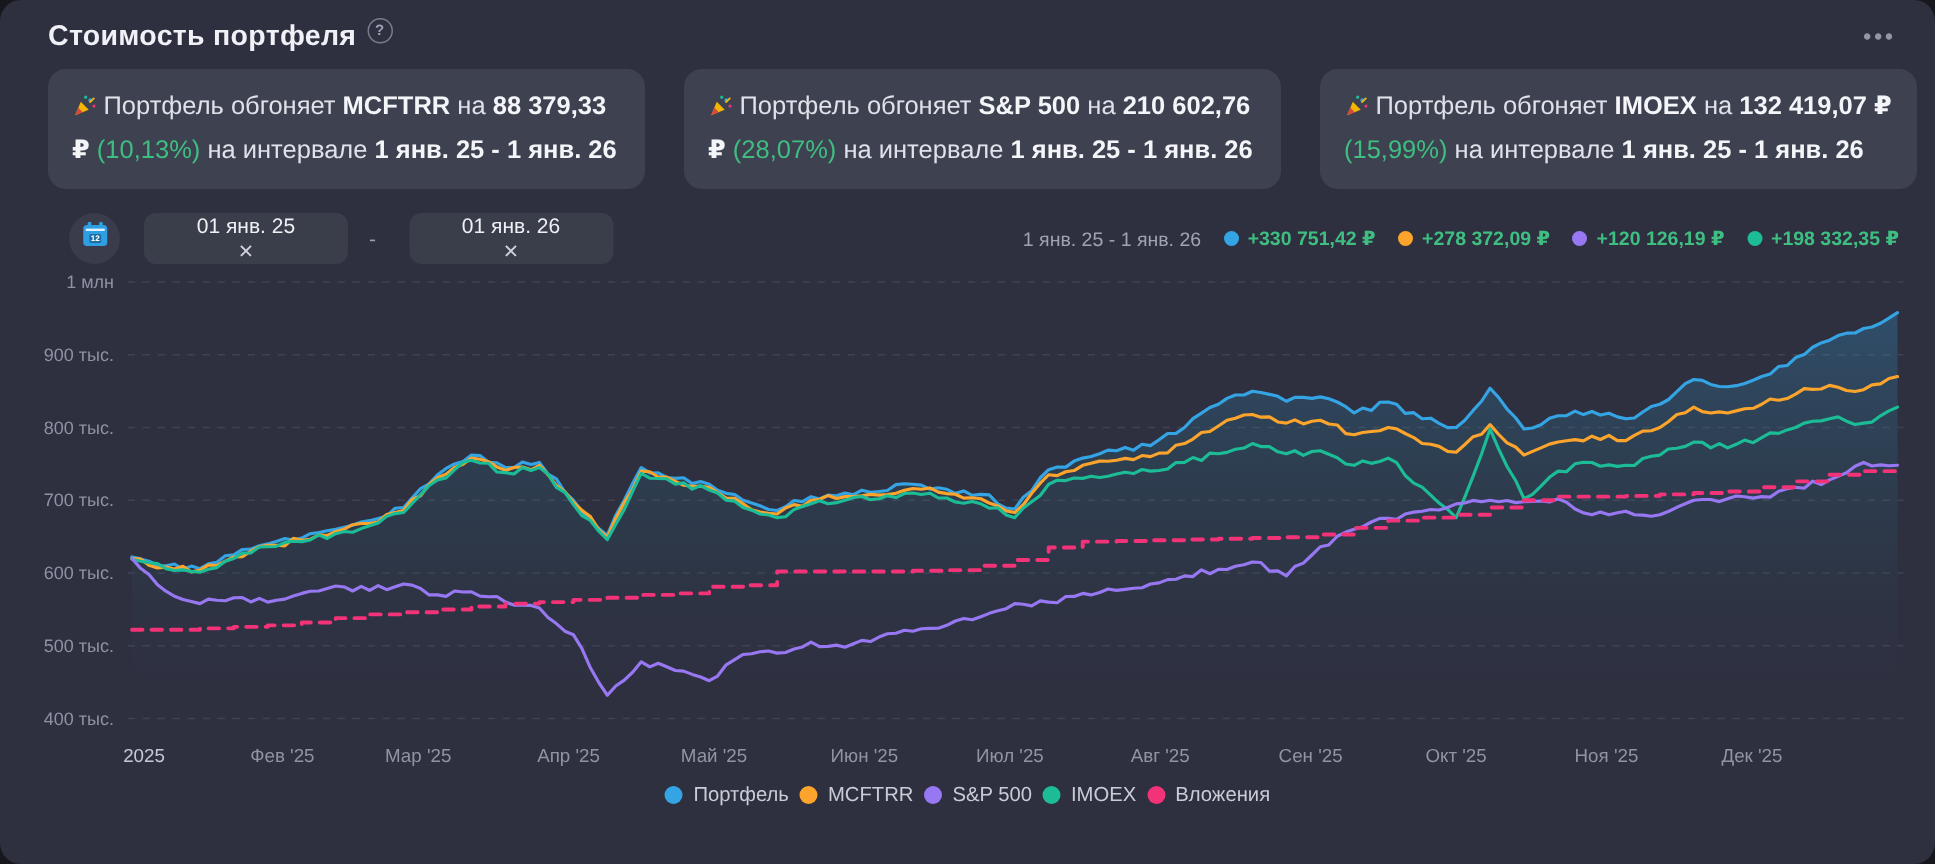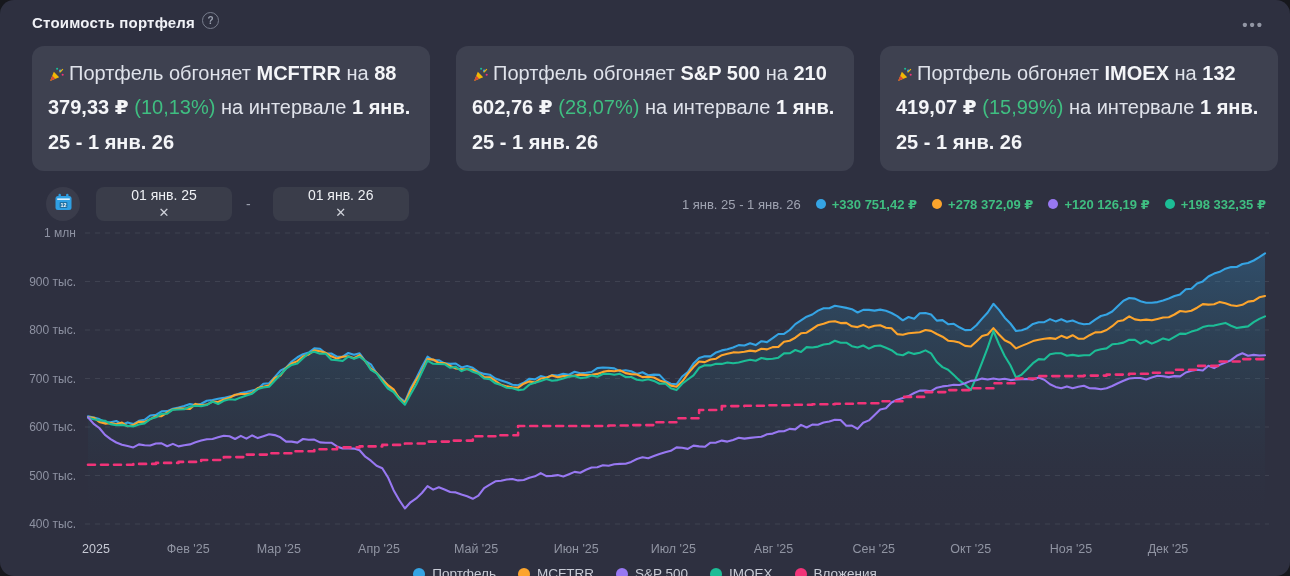--- a/index.html
+++ b/index.html
@@ -1,26 +1,26 @@
 <!DOCTYPE html>
 <html><head>
 <meta charset="utf-8">
 <style>
   html,body{margin:0;padding:0;background:#17181d;font-family:"Liberation Sans","DejaVu Sans",sans-serif;}
   .widget{position:relative;width:1290px;height:576px;background:#2e3040;border-radius:14px;overflow:hidden;box-sizing:border-box;}
   
   .header{display:flex;align-items:flex-start;justify-content:space-between;padding:14px 26px 0 32px;}
   .title-wrap{display:flex;align-items:flex-start;gap:7px;}
-  .title{font-size:15px;font-weight:700;color:#f0f1f6;letter-spacing:.2px;}
+  .title{font-size:19px;font-weight:700;color:#f0f1f6;letter-spacing:.2px;}
   .help{margin-top:-2px;width:15px;height:15px;border:1.4px solid #787d8d;border-radius:50%;color:#9aa0af;
         font-size:10px;line-height:15px;text-align:center;font-weight:700;cursor:pointer;}
   .menu{color:#9296a4;font-size:15px;letter-spacing:2px;font-weight:700;cursor:pointer;line-height:22px;}
   
   .cards{display:flex;gap:26px;margin:10px 12px 0 32px;}
-  .card{flex:1;background:#3e4150;border-radius:12px;padding:10px 16px 12px 16px;font-size:20px;line-height:1.72;color:#dfe2ea;}
+  .card{flex:1;background:#3e4150;border-radius:12px;padding:10px 16px 12px 16px;font-size:17px;line-height:1.72;color:#dfe2ea;}
   .card b{color:#f4f5f8;font-weight:700;}
   .green{color:#3FBE81;}
   .card .amount{font-weight:700;}
   .emoji{display:inline-block;width:17px;height:17px;vertical-align:-3px;margin-right:4px;}
   
   .toolbar{display:flex;align-items:center;margin:16px 24px 0 32px;}
   .ranges{display:flex;align-items:center;gap:21px;font-size:13.5px;font-weight:700;color:#cdd0da;}
   .range{cursor:pointer;padding:4px 2px;}
   .cal-btn{margin-left:14px;width:34px;height:34px;border-radius:50%;background:rgba(255,255,255,.06);
            display:flex;align-items:center;justify-content:center;cursor:pointer;}
@@ -28,21 +28,21 @@
            justify-content:space-between;padding:0 12px;box-sizing:border-box;color:#eef0f4;font-size:14px;cursor:text;flex-direction:column;}
   .datebox .clear{color:#cfd2da;font-size:13px;cursor:pointer;padding:2px;}
   .date-sep{color:#9a9eac;margin:0 6px 0 14px;font-size:14px;}
   .summary{margin-left:auto;display:flex;align-items:center;gap:15px;font-size:13px;white-space:nowrap;}
   .period{color:#9fa3b1;}
   .sum-item{display:flex;align-items:center;gap:6px;font-weight:700;text-align:center;}
   .dot{width:10px;height:10px;border-radius:50%;display:inline-block;flex:0 0 auto;}
   
   .chart-wrap{margin-top:2px;}
   svg text{font-family:"Liberation Sans","DejaVu Sans",sans-serif;}
-  .legend{display:flex;justify-content:center;align-items:center;gap:22px;margin-top:-6px;font-size:13.5px;color:#c9ccd6;}
+  .legend{display:flex;justify-content:center;align-items:center;gap:7px;margin-top:-6px;font-size:13.5px;color:#c9ccd6;}
   .legend-item{display:flex;align-items:center;gap:7px;cursor:pointer;}
   .legend-item .dot{width:12px;height:12px;}
 </style>
 </head>
 <body>
 
 <div class="widget">
 
   <div class="header">
     <div class="title-wrap">

